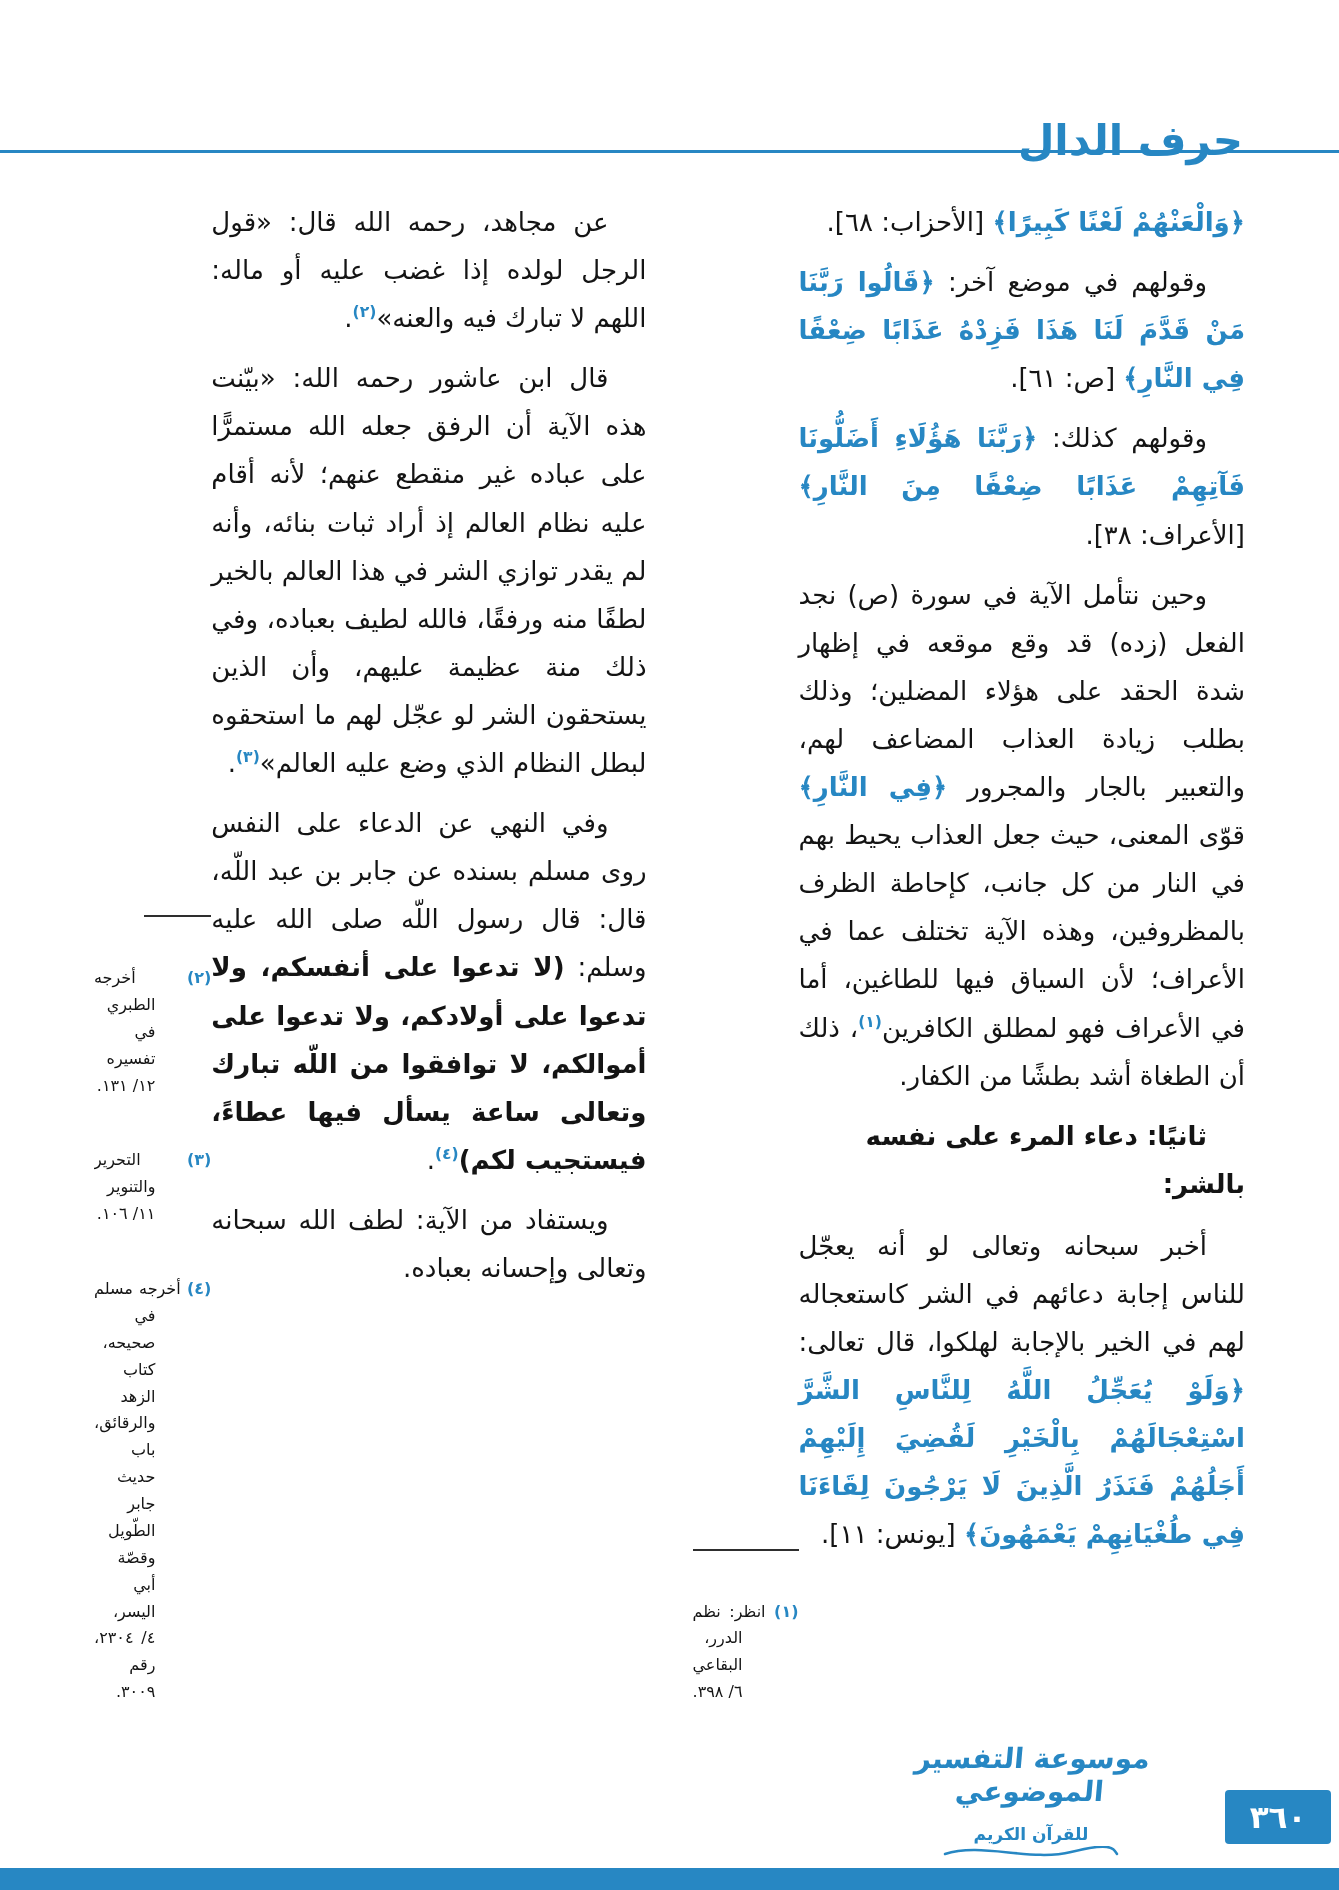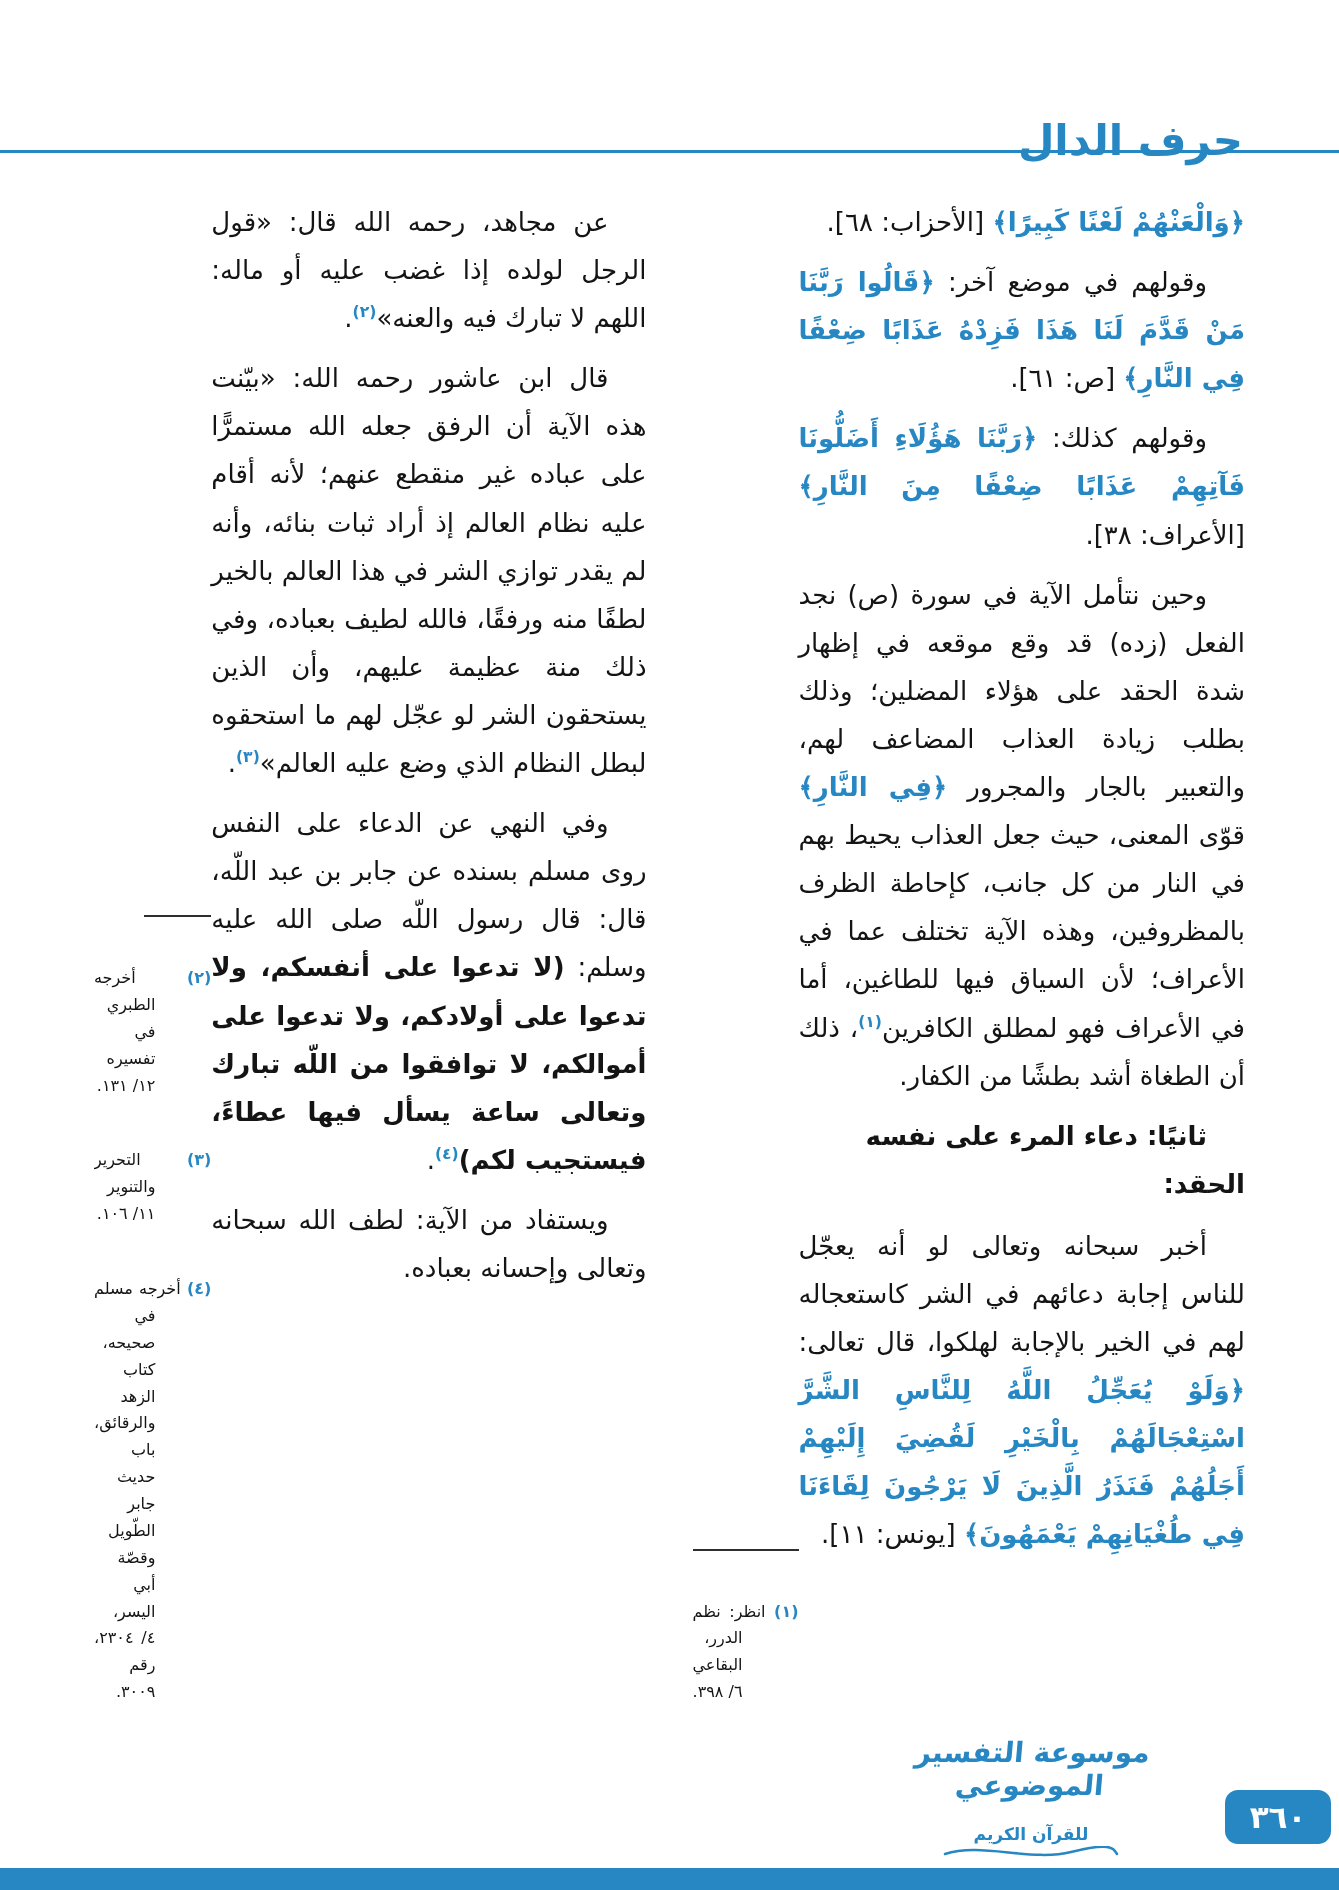--- a/index.html
+++ b/index.html
@@ -104,35 +104,35 @@
     color:var(--accent);
   }
   .emblem-main{
     font-size:28px;
     font-weight:bold;
     transform:skewX(-5deg);
   }
   .emblem-sub{
     font-size:17px;
     font-weight:bold;
-    margin-top:22px;
+    margin-top:16px;
   }
   .emblem-flourish{display:block;margin:2px auto 0 auto}
   .page-number{
     position:absolute;
     bottom:46px;right:8px;
     width:106px;height:54px;
     background:var(--accent);
     color:#ffffff;
     font-size:31px;
     font-weight:bold;
     display:flex;
     align-items:center;
     justify-content:center;
-    border-radius:13px;
+    border-radius:4px;
   }
   .bottom-strip{
     position:absolute;
     bottom:0;left:0;
     width:100%;height:22px;
     background:var(--accent);
   }
 </style>
 </head>
 <body>
@@ -144,21 +144,21 @@
   <div class="header-rule"></div>
 
   <main class="columns">
 
     <section class="col">
       <div class="col-blocks">
           <p class="block flush"><span class="seg-quran">﴿وَالْعَنْهُمْ لَعْنًا كَبِيرًا﴾</span><span class="seg-normal"> [الأحزاب: ٦٨].</span></p>
           <p class="block para"><span class="seg-normal">وقولهم في موضع آخر: </span><span class="seg-quran">﴿قَالُوا رَبَّنَا مَنْ قَدَّمَ لَنَا هَذَا فَزِدْهُ عَذَابًا ضِعْفًا فِي النَّارِ﴾</span><span class="seg-normal"> [ص: ٦١].</span></p>
           <p class="block para"><span class="seg-normal">وقولهم كذلك: </span><span class="seg-quran">﴿رَبَّنَا هَؤُلَاءِ أَضَلُّونَا فَآتِهِمْ عَذَابًا ضِعْفًا مِنَ النَّارِ﴾</span><span class="seg-normal"> [الأعراف: ٣٨].</span></p>
           <p class="block para"><span class="seg-normal">وحين نتأمل الآية في سورة (ص) نجد الفعل (زده) قد وقع موقعه في إظهار شدة الحقد على هؤلاء المضلين؛ وذلك بطلب زيادة العذاب المضاعف لهم، والتعبير بالجار والمجرور </span><span class="seg-quran">﴿فِي النَّارِ﴾</span><span class="seg-normal"> قوّى المعنى، حيث جعل العذاب يحيط بهم في النار من كل جانب، كإحاطة الظرف بالمظروفين، وهذه الآية تختلف عما في الأعراف؛ لأن السياق فيها للطاغين، أما في الأعراف فهو لمطلق الكافرين</span><span class="seg-marker">(١)</span><span class="seg-normal">، ذلك أن الطغاة أشد بطشًا من الكفار.</span></p>
-          <p class="block heading"><span class="seg-normal">ثانيًا: دعاء المرء على نفسه الحقد:</span></p>
+          <p class="block heading"><span class="seg-normal">ثانيًا: دعاء المرء على نفسه بالشر:</span></p>
           <p class="block para"><span class="seg-normal">أخبر سبحانه وتعالى لو أنه يعجّل للناس إجابة دعائهم في الشر كاستعجاله لهم في الخير بالإجابة لهلكوا، قال تعالى: </span><span class="seg-quran">﴿وَلَوْ يُعَجِّلُ اللَّهُ لِلنَّاسِ الشَّرَّ اسْتِعْجَالَهُمْ بِالْخَيْرِ لَقُضِيَ إِلَيْهِمْ أَجَلُهُمْ فَنَذَرُ الَّذِينَ لَا يَرْجُونَ لِقَاءَنَا فِي طُغْيَانِهِمْ يَعْمَهُونَ﴾</span><span class="seg-normal"> [يونس: ١١].</span></p>
         </div>
       <div class="footnotes">
         <div class="fn-rule wide"></div>
         <div class="footnotes-list">
             <div class="footnote"><span class="fn-marker">(١)</span> <span class="fn-text">انظر: نظم الدرر، البقاعي ٦/ ٣٩٨.</span></div>
           </div>
       </div>
     </section>
 

